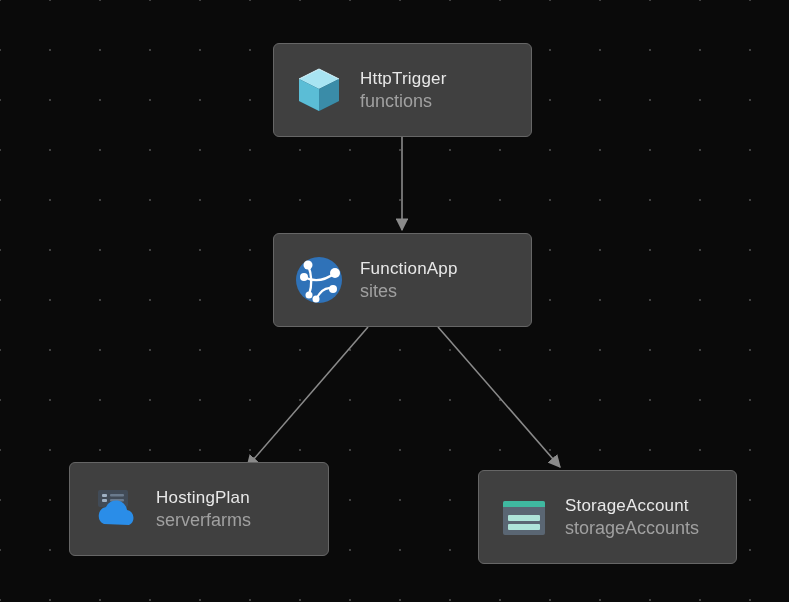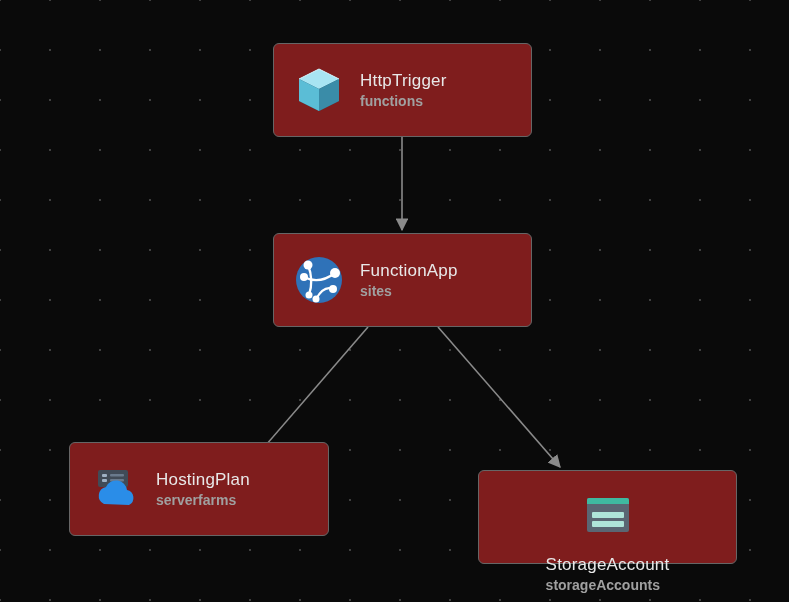--- a/index.html
+++ b/index.html
@@ -17,44 +17,44 @@
     background-image: radial-gradient(circle, #404040 1.2px, transparent 1.2px);
     background-size: 50px 50px;
     background-position: 25px 25px;
   }
   .canvas {
     position: absolute;
     inset: 0;
   }
   .node {
     position: absolute;
-    background: #7f1d1d;
+    background: #404040;
     border: 1px solid #666;
     border-radius: 6px;
     display: flex;
     align-items: center;
     padding: 18px 20px;
     gap: 16px;
   }
   .node .icon-wrap {
     width: 50px;
     height: 50px;
     flex: 0 0 50px;
     display: flex;
     align-items: center;
     justify-content: center;
   }
   .node .labels { display: flex; flex-direction: column; gap: 2px; }
   .node .title { color: #e8e8e8; font-size: 17px; font-weight: 400; letter-spacing: 0.2px; }
-  .node .subtitle { color: #a0a0a0; font-size: 14px; font-weight: 700; }
+  .node .subtitle { color: #a0a0a0; font-size: 18px; font-weight: 400; }
 
   #n1 { left: 273px; top: 43px; width: 259px; height: 94px; }
   #n2 { left: 273px; top: 233px; width: 259px; height: 94px; align-items: center; }
-  #n3 { left: 69px;  top: 442px; width: 260px; height: 94px; }
-  #n4 { left: 478px; top: 470px; width: 259px; height: 94px; flex-direction: column; }
+  #n3 { left: 69px;  top: 462px; width: 260px; height: 94px; }
+  #n4 { left: 478px; top: 470px; width: 259px; height: 94px; }
 
   svg.arrows { position: absolute; inset: 0; width: 789px; height: 602px; pointer-events: none; }
 </style>
 </head>
 <body>
 
 <div class="dot-grid"></div>
 
 <svg class="arrows">
   <defs>

